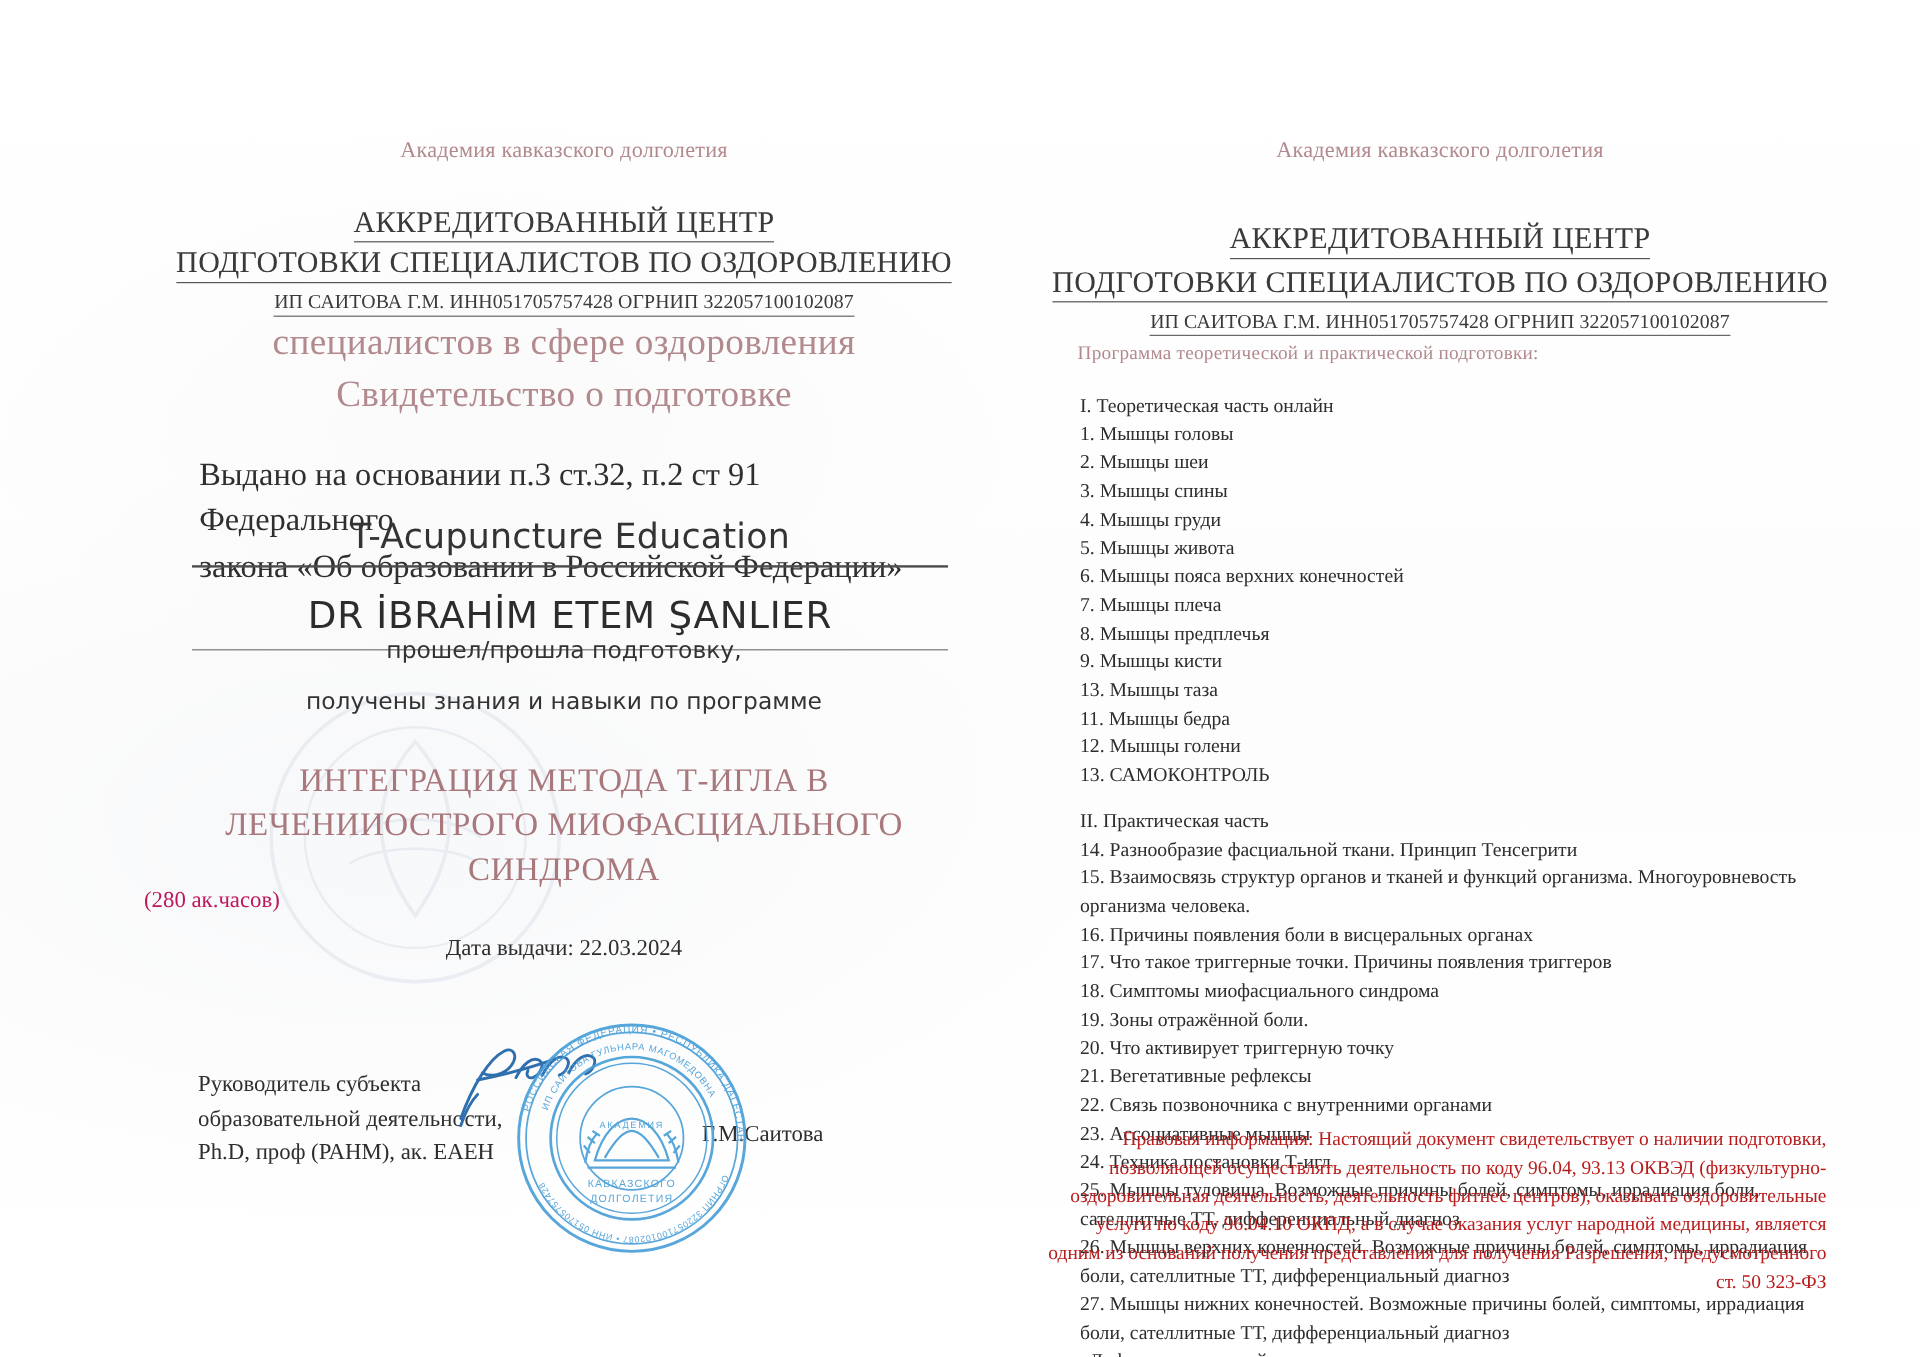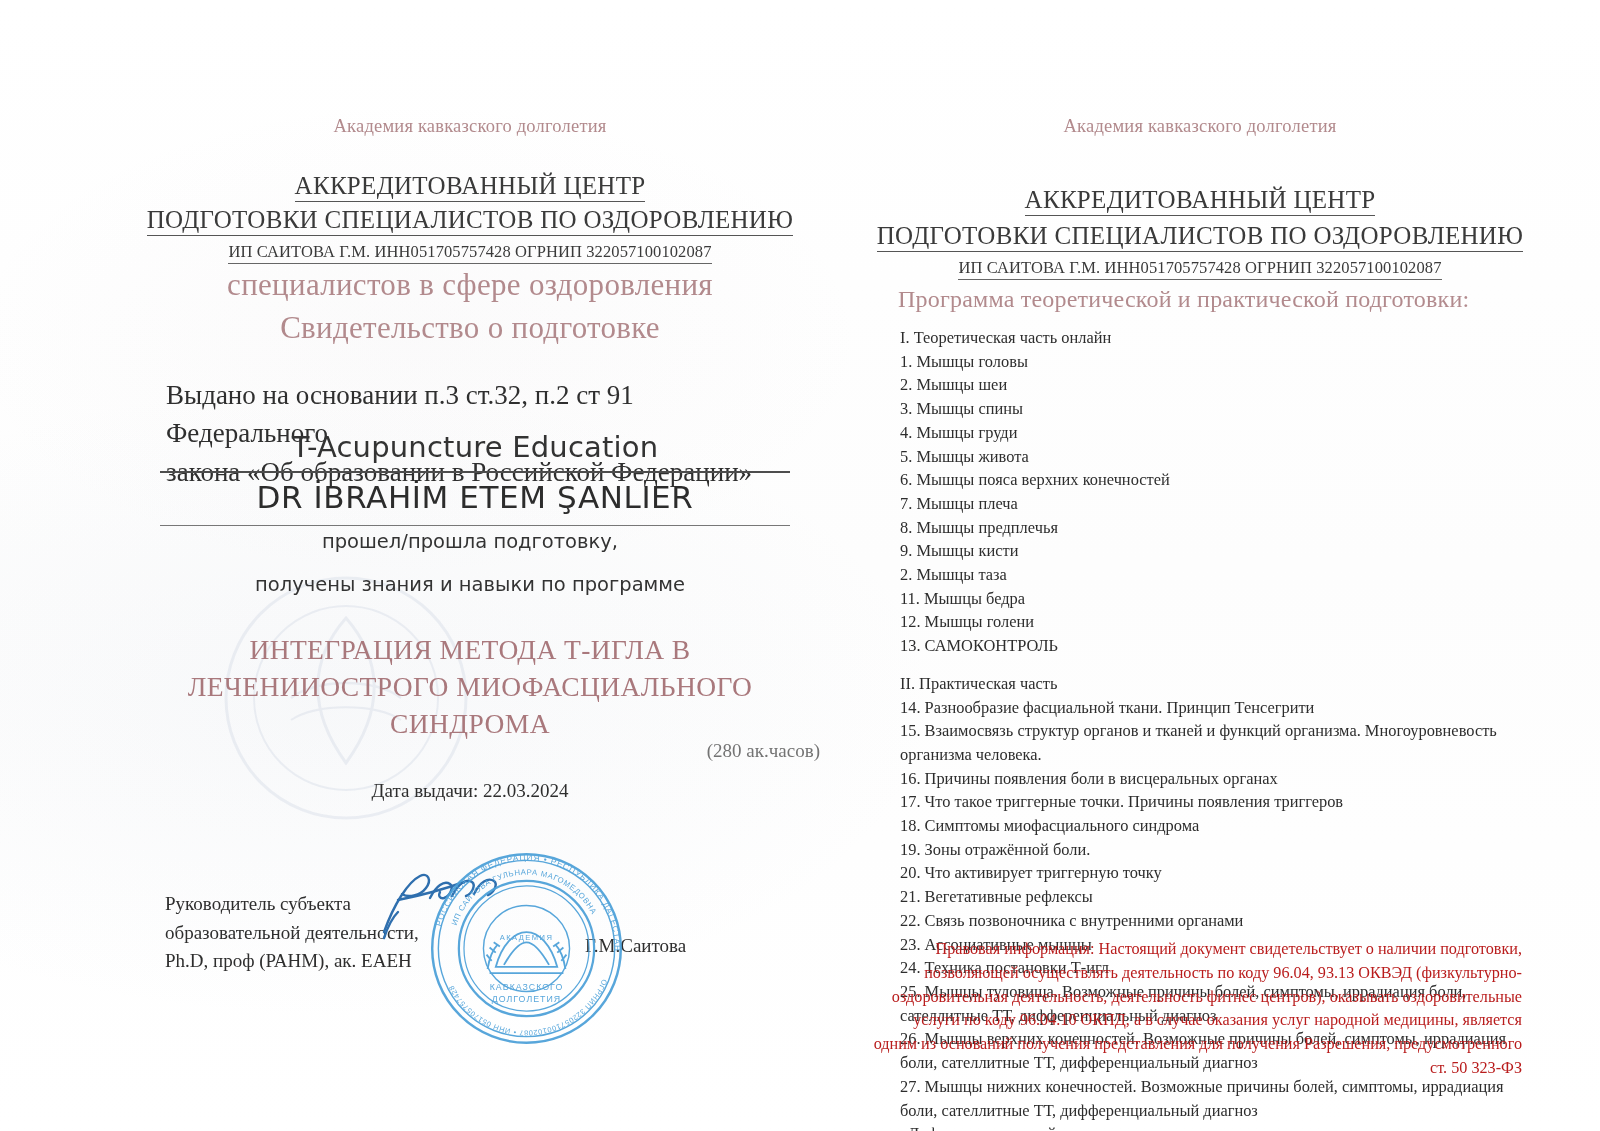--- a/index.html
+++ b/index.html
@@ -116,41 +116,41 @@
     margin: 6px 0 0 0;
     width: 100%;
   }
 
   .recipient {
     font-family: "DejaVu Sans", "Liberation Sans", sans-serif;
     font-size: 31px;
     text-align: center;
     color: #2c2c2c;
     letter-spacing: 0.6px;
-    padding: 6px 0 4px 0;
+    padding: 22px 0 4px 0;
   }
 
   .passed {
     font-family: "DejaVu Sans", "Liberation Sans", sans-serif;
     font-size: 19.5px;
     text-align: center;
     color: #333;
   }
 
   .program-title {
     font-size: 27.5px;
     text-align: center;
     line-height: 1.34;
     letter-spacing: 0.4px;
   }
 
   .hours {
     font-size: 19px;
-    text-align: right;
-    color: #737373;
+    text-align: left;
+    color: #be185d;
   }
   .issue-date {
     font-size: 19px;
     text-align: center;
     color: #2e2e2e;
   }
 
   
   .sig-block {
     position: absolute;
@@ -185,21 +185,21 @@
     position: absolute;
     left: 378px;
     top: 852px;
     width: 160px;
     height: 95px;
     pointer-events: none;
   }
 
   
   .prog-head {
-    font-size: 24px;
+    font-size: 16px;
     letter-spacing: 0.2px;
   }
   .list {
     font-size: 16.4px;
     line-height: 1.445;
     color: #2d2d2d;
   }
   .list .item { white-space: normal; }
   .list .gap { height: 14px; }
   .list .indent { padding-left: 8px; }
@@ -372,21 +372,21 @@
       <div id="theory-items">
           <div class="item">1. Мышцы головы</div>
           <div class="item">2. Мышцы шеи</div>
           <div class="item">3. Мышцы спины</div>
           <div class="item">4. Мышцы груди</div>
           <div class="item">5. Мышцы живота</div>
           <div class="item">6. Мышцы пояса верхних конечностей</div>
           <div class="item">7. Мышцы плеча</div>
           <div class="item">8. Мышцы предплечья</div>
           <div class="item">9. Мышцы кисти</div>
-          <div class="item">2. Мышцы таза</div>
+          <div class="item">13. Мышцы таза</div>
           <div class="item">11. Мышцы бедра</div>
           <div class="item">12. Мышцы голени</div>
           <div class="item">13. САМОКОНТРОЛЬ</div>
         </div>
 
       <div class="gap"></div>
 
       <div class="item">II. Практическая часть</div>
       <div id="practice-items">
           <div class="item">14. Разнообразие фасциальной ткани. Принцип Тенсегрити</div>

